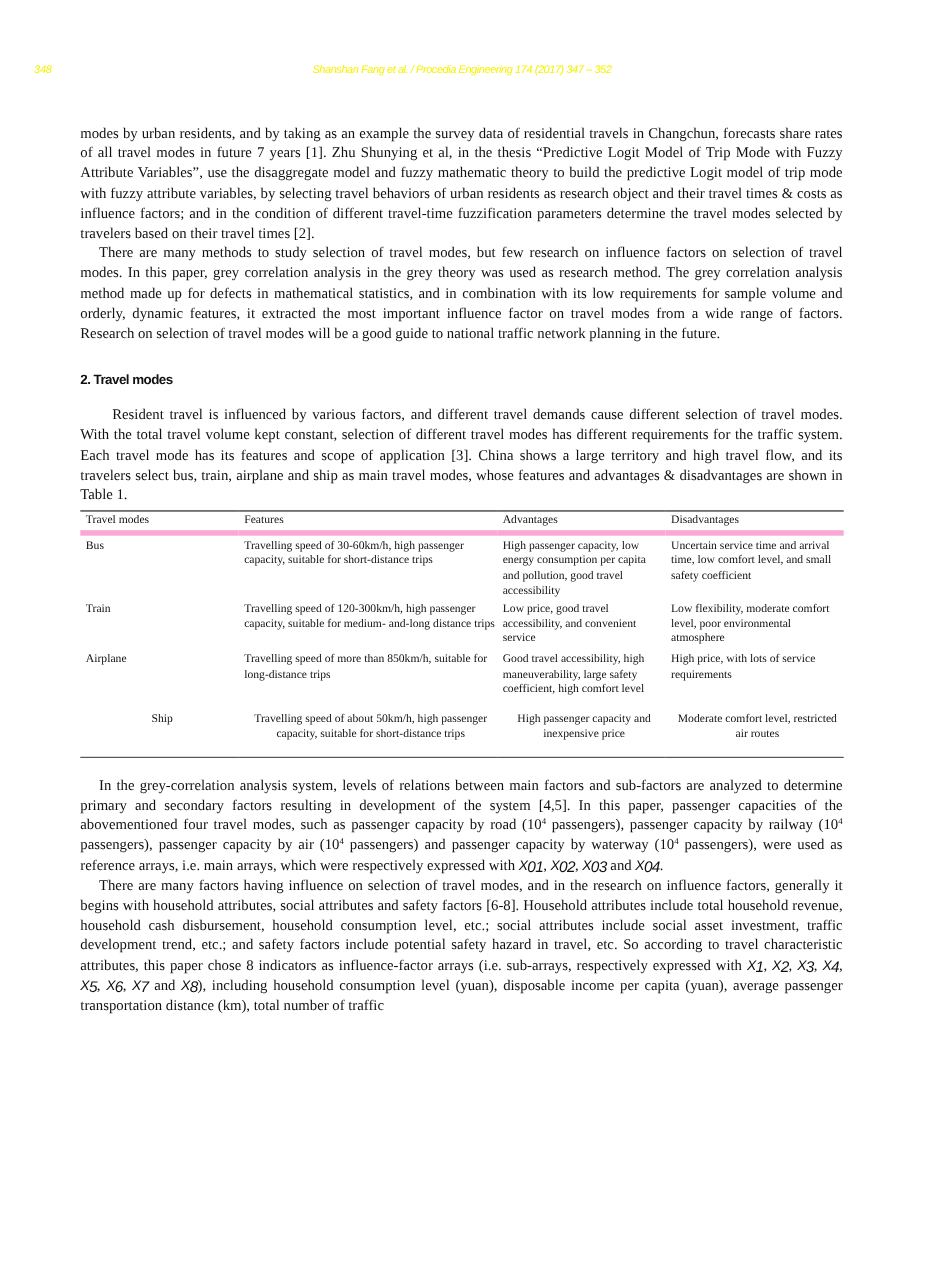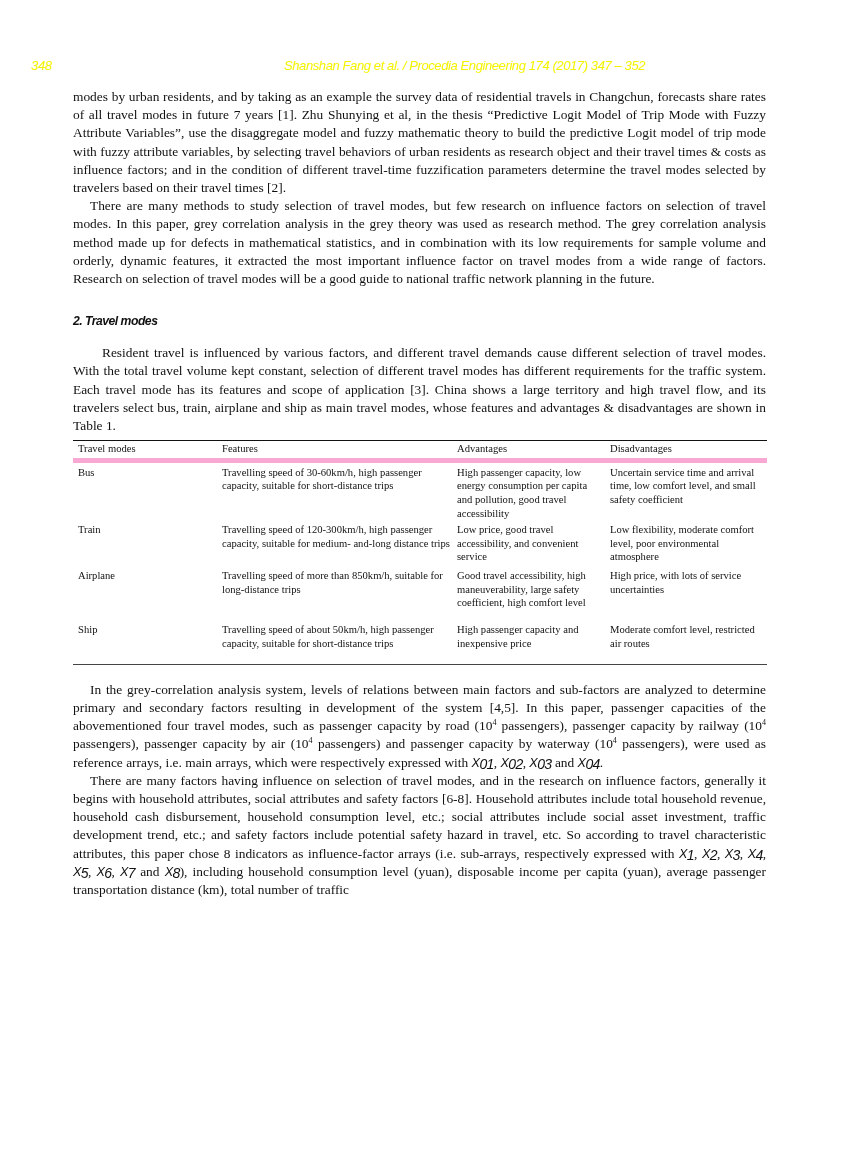--- a/index.html
+++ b/index.html
@@ -1,34 +1,34 @@
 <!DOCTYPE html>
 <html><head>
 <meta charset="utf-8">
 <style>
   html, body { margin:0; padding:0; background:#ffffff; }
   body { width:846px; height:1155px; position:relative; overflow:hidden;
          font-family:"Liberation Serif", serif; color:#111; }
   .header { position:absolute; top:58px; left:0; width:846px; height:14px;
             font-family:"Liberation Sans", sans-serif; font-style:italic;
-            font-size:13px; color:#f5f200; }
+            font-size:10px; color:#f5f200; }
   .header .pno { position:absolute; left:31px; top:0; letter-spacing:-0.3px; }
   .header .run { position:absolute; left:284px; top:0; letter-spacing:-0.4px; }
-  .content { position:absolute; left:73px; top:88px; width:693px; }
+  .content { position:absolute; left:73px; top:112px; width:693px; }
   p { margin:0; font-size:13.4px; line-height:18.2px; text-align:justify; }
   p.indent { text-indent:17px; }
   p.indent2 { text-indent:29px; }
   h2 { margin:0; font-family:"Liberation Sans", sans-serif; font-weight:bold;
-       font-size:12.2px; letter-spacing:-0.5px;font-style:italic; }
+       font-size:12.2px; letter-spacing:-0.5px; }
   .caption { font-size:10.4px; line-height:13px; }
   table { border-collapse:collapse; width:694px; font-size:10.6px; line-height:13.6px; }
   th { font-weight:normal; text-align:left; padding:1px 0 2px 5px; vertical-align:top;
        border-top:1.6px solid #111; border-bottom:5px solid #f9a8d4; }
   td { padding:3px 0 0 5px; vertical-align:top; }
-  tr.last td { border-bottom:1.6px solid #444; padding-bottom:1px; }
+  tr.last td { border-bottom:1.6px solid #444; padding-bottom:1px;text-align:center; }
   .c1 { width:139px; } .c2 { width:230px; } .c3 { width:148px; }
   .var { font-family:"Liberation Sans", sans-serif; font-style:italic; font-size:12.6px; letter-spacing:-0.6px; }
   .var sub { font-size:14px; vertical-align:-2px; line-height:0; }
   sup { font-size:8px; line-height:0; vertical-align:5px; }
 </style>
 </head>
 <body>
 
 <div class="header">
   <span class="pno">348</span>
@@ -63,21 +63,21 @@
       <tr style="height:46px;">
         <td>Train</td>
         <td>Travelling  speed of 120-300km/h, high passenger capacity, suitable for medium- and-long distance trips</td>
         <td>Low price, good travel accessibility, and convenient service</td>
         <td>Low flexibility, moderate comfort level, poor environmental atmosphere</td>
       </tr>
       <tr style="height:54px;">
         <td>Airplane</td>
         <td>Travelling speed of more than 850km/h, suitable for long-distance trips</td>
         <td>Good travel accessibility, high maneuverability, large safety coefficient, high comfort level</td>
-        <td>High price, with lots of service uncertainties</td>
+        <td>High price, with lots of service requirements</td>
       </tr>
       <tr class="last" style="height:44px;">
         <td>Ship</td>
         <td>Travelling speed of about 50km/h, high passenger capacity, suitable for short-distance trips</td>
         <td>High passenger capacity and inexpensive price</td>
         <td>Moderate comfort level, restricted air routes</td>
       </tr>
     </tbody>
   </table>
 

